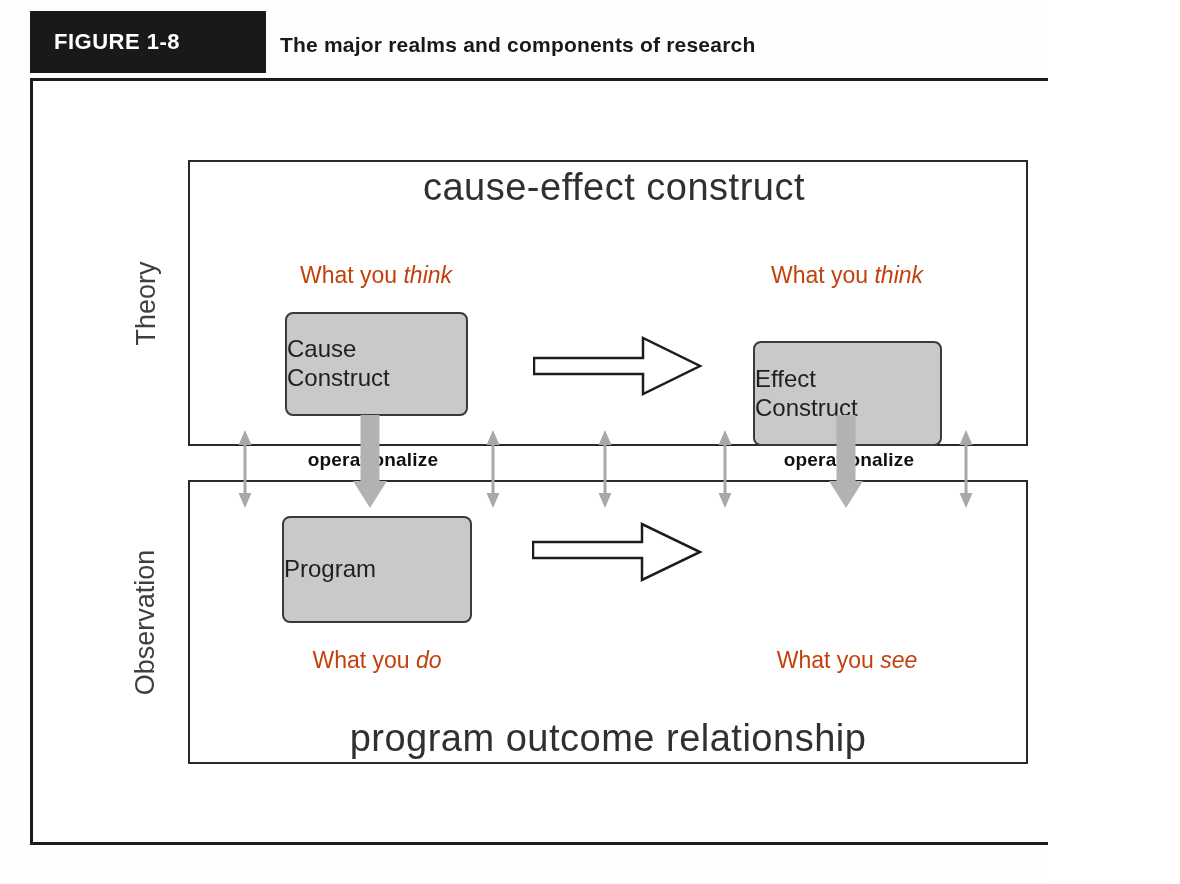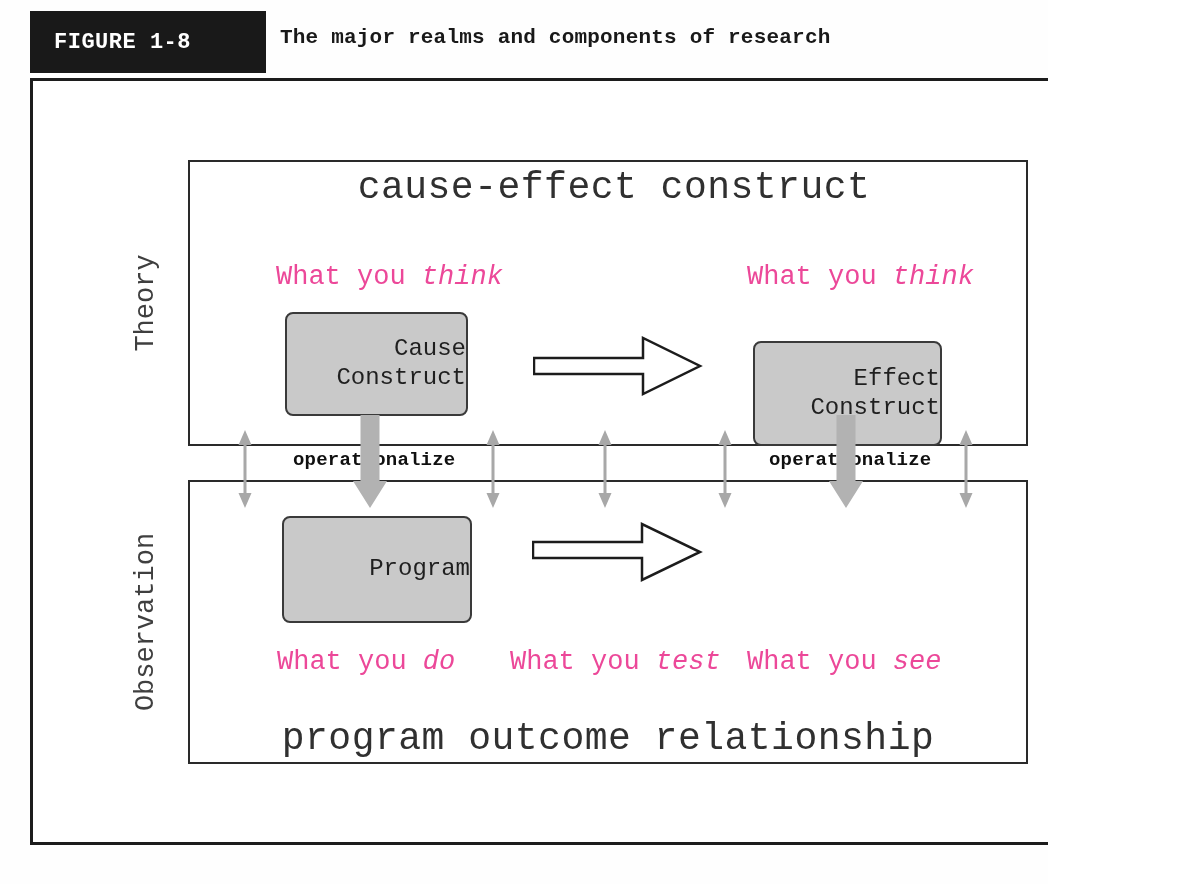--- a/index.html
+++ b/index.html
@@ -1,28 +1,28 @@
 <!DOCTYPE html>
 <html><head>
 <meta charset="utf-8">
 <style>
   html,body{margin:0;padding:0;background:#ffffff;}
   .page{
     position:relative;width:1048px;height:884px;background:#fefefe;
-    font-family:Liberation Mono, monospace;color:#222;overflow:hidden;
+    font-family:Liberation Sans, sans-serif;color:#222;overflow:hidden;
   }
   
   .fig-label-box{
     position:absolute;left:30px;top:11px;width:236px;height:62px;
     background:#191919;color:#fff;display:flex;align-items:center;
     padding-left:24px;box-sizing:border-box;
     font-size:22px;font-weight:bold;letter-spacing:.5px;
   }
   .fig-title{
-    position:absolute;left:280px;top:6px;height:62px;display:flex;align-items:center;
+    position:absolute;left:280px;top:14px;height:62px;display:flex;align-items:center;
     font-size:21px;font-weight:bold;color:#191919;letter-spacing:.2px;
   }
   
   .frame{
     position:absolute;left:30px;top:78px;width:1118px;height:767px;
     border:3px solid #1c1c1c;box-sizing:border-box;background:#fff;
   }
   
   .realm{position:absolute;border:2px solid #2a2a2a;box-sizing:border-box;z-index:1;}
   .realm.theory{left:155px;top:79px;width:840px;height:286px;}
@@ -34,30 +34,30 @@
   .realm-title.top{top:4px;margin-left:6px;}
   .realm-title.bottom{bottom:2px;text-align:center;}
   
   .rot-wrap{position:absolute;width:50px;display:flex;align-items:center;justify-content:center;}
   .rot-wrap.theory-l{left:88px;top:79px;height:286px;}
   .rot-wrap.obs-l{left:88px;top:399px;height:284px;}
   .rot-wrap span{transform:rotate(-90deg);white-space:nowrap;font-size:27px;color:#3f3f3f;}
   
   .gbox{
     position:absolute;background:#c9c9c9;border:2px solid #3a3a3a;border-radius:8px;
-    box-sizing:border-box;display:flex;flex-direction:column;align-items:flex-end;justify-content:center;
+    box-sizing:border-box;display:flex;flex-direction:column;align-items:flex-start;justify-content:center;
     font-size:24px;color:#1f1f1f;line-height:1.2;text-align:center;
   }
   .gbox .bl{display:block;}
   .cause{left:95px;top:150px;width:183px;height:104px;}
   .effect{left:563px;top:150px;width:189px;height:105px;margin-top:29px;}
   .program{left:92px;top:34px;width:190px;height:107px;}
   .observations{left:563px;top:36px;width:189px;height:105px;}
   
-  .annot{position:absolute;width:200px;font-size:27px;color:#ec4899;white-space:nowrap;}
+  .annot{position:absolute;width:200px;text-align:center;font-size:23px;color:#c2410c;white-space:nowrap;}
   .annot em{font-style:italic;}
   .annot.t-left{left:86px;top:100px;}
   .annot.t-right{left:557px;top:100px;}
   .annot.o-do{left:87px;top:165px;}
   .annot.o-test{left:320px;top:165px;}
   .annot.o-see{left:557px;top:165px;}
   
   .block-arrow{position:absolute;z-index:2;}
   .ba-theory{left:343px;top:174px;}
   .ba-obs{left:342px;top:40px;}
@@ -123,23 +123,20 @@
       </div>
 
       <svg class="block-arrow ba-obs" width="171" height="60" viewBox="0 0 171 60">
         <polygon points="1,20 110,20 110,2 168,30 110,58 110,36 1,36" fill="#ffffff" stroke="#1c1c1c" stroke-width="2.5" stroke-linejoin="miter"></polygon>
       </svg>
 
 
       <div class="annot o-do">
         <span>What you </span><em>do</em>
       </div>
-      <div class="annot o-test">
-        <span>What you </span><em>test</em>
-      </div>
       <div class="annot o-see">
         <span>What you </span><em>see</em>
       </div>
 
       <div class="realm-title bottom">program outcome relationship</div>
     </div>
 
     <div class="op-label op-left">operationalize</div>
     <div class="op-label op-right">operationalize</div>
 

